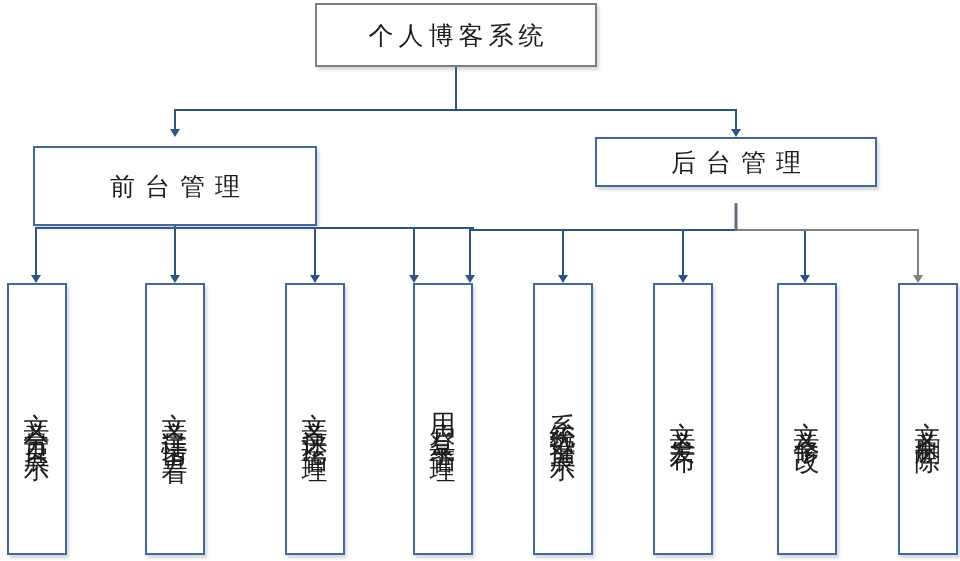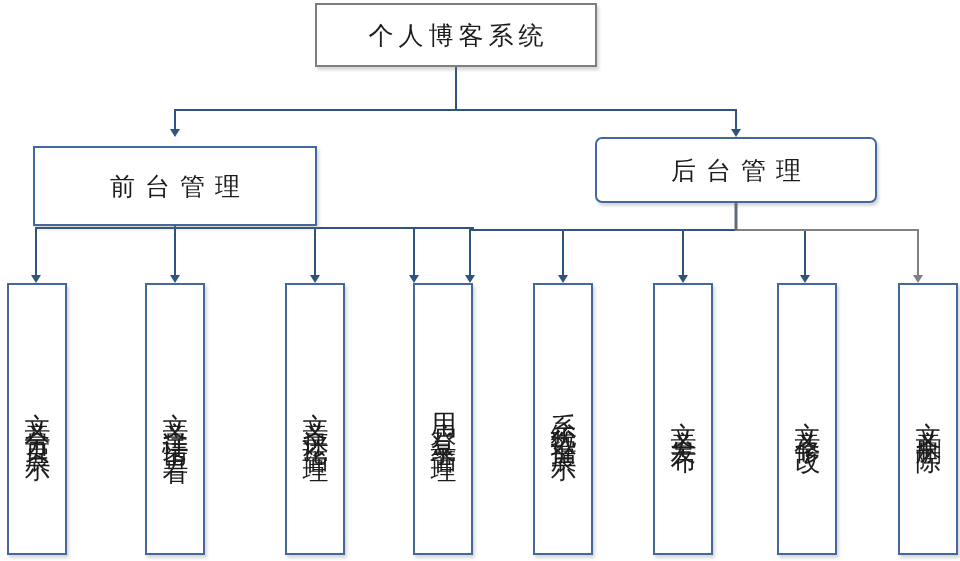--- a/index.html
+++ b/index.html
@@ -12,25 +12,24 @@
   .line-gray{stroke:var(--connector-gray);stroke-width:2;fill:none;}
   .line-slate{stroke:var(--connector-slate);stroke-width:3;fill:none;}
   .arrow-blue polygon{fill:var(--connector-blue);}
   .arrow-gray polygon{fill:var(--connector-gray);}
   .box{
     position:absolute;background:#fff;box-sizing:border-box;
     border:2px solid var(--box-border-blue);
     box-shadow:2px 3px 3px rgba(110,110,110,0.28);
     display:flex;align-items:center;justify-content:center;
     color:var(--text-color);
-    font-family:Liberation Serif, serif;
   }
   .root{border-color:var(--root-border-gray);left:315px;top:3px;width:282px;height:64px;}
   .front{left:33px;top:146px;width:284px;height:80px;}
-  .back{left:595px;top:137px;width:282px;height:66px;border-radius:7px;}
+  .back{left:595px;top:137px;width:282px;height:50px;}
   .h-label{font-size:25px;letter-spacing:10px;padding-left:10px;white-space:nowrap;}
   .root .h-label{letter-spacing:5px;padding-left:5px;}
   .leaf{top:283px;width:60px;height:272px;}
   .leaf-1{left:7px;}  .leaf-2{left:145px;} .leaf-3{left:285px;} .leaf-4{left:413px;}
   .leaf-5{left:533px;} .leaf-6{left:653px;} .leaf-7{left:777px;} .leaf-8{left:898px;}
   .v-label{
     writing-mode:vertical-rl;text-orientation:upright;
     font-size:26px;letter-spacing:9px;line-height:1;
   }
   .watermark{

